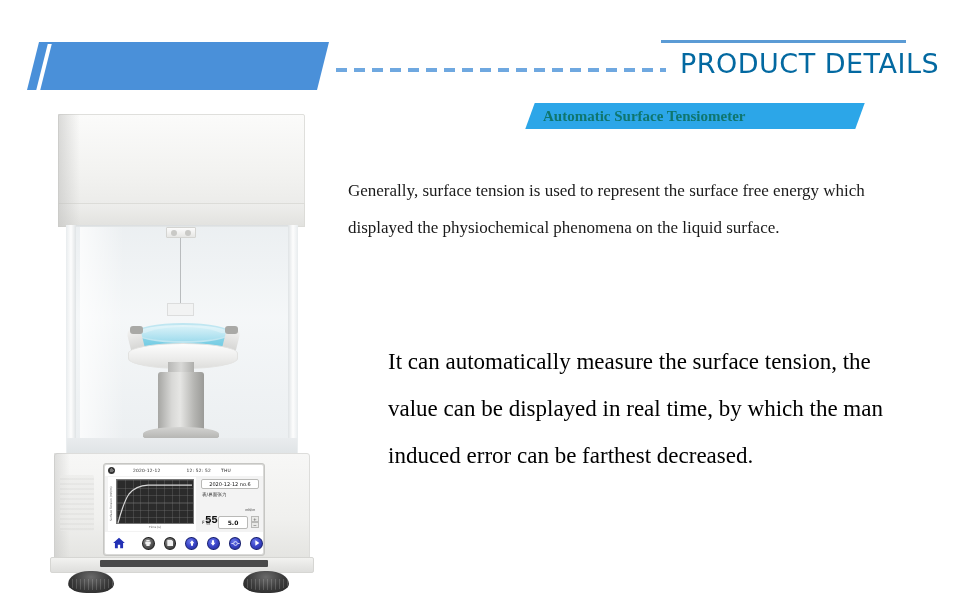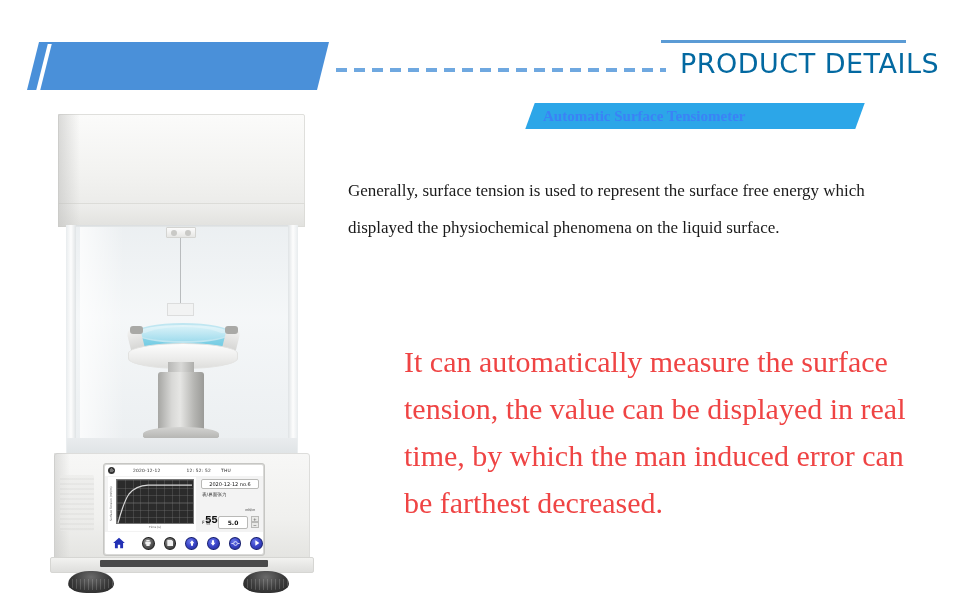--- a/index.html
+++ b/index.html
@@ -76,43 +76,43 @@
   .sub-banner {
     position: absolute; left: 530px; top: 103px;
     width: 330px; height: 26px;
     background: #2ca6e8;
     transform: skewX(-20deg);
   }
   .sub-banner-text {
     position: absolute; left: 543px; top: 104px;
     width: 330px; height: 24px;
     display: flex; align-items: center;
-    color: #3b82f6;
+    color: #0f766e;
     font-family: "Liberation Serif", serif;
     font-weight: bold;
     font-size: 15px;
     white-space: nowrap;
   }
 
   
   .para-small {
     position: absolute; left: 348px; top: 172px;
     width: 560px;
     font-family: "Liberation Serif", serif;
     font-size: 17px;
     line-height: 37px;
     color: #1a1a1a;
   }
   .para-large {
-    position: absolute; left: 404px; top: 338px;
+    position: absolute; left: 388px; top: 338px;
     width: 510px;
     font-family: "Liberation Serif", serif;
-    font-size: 30px;
+    font-size: 23px;
     line-height: 47px;
-    color: #ef4444;
+    color: #000000;
   }
 
   
   #product { position: absolute; left: 40px; top: 105px; width: 300px; height: 480px; }
 
   .top-box {
     position: absolute; left: 18px; top: 9px;
     width: 247px; height: 110px;
     background: linear-gradient(to bottom, #fbfbfa 0%, #f2f2f0 55%, #e8e8e6 100%);
     border: 1px solid #dfdfdc;

